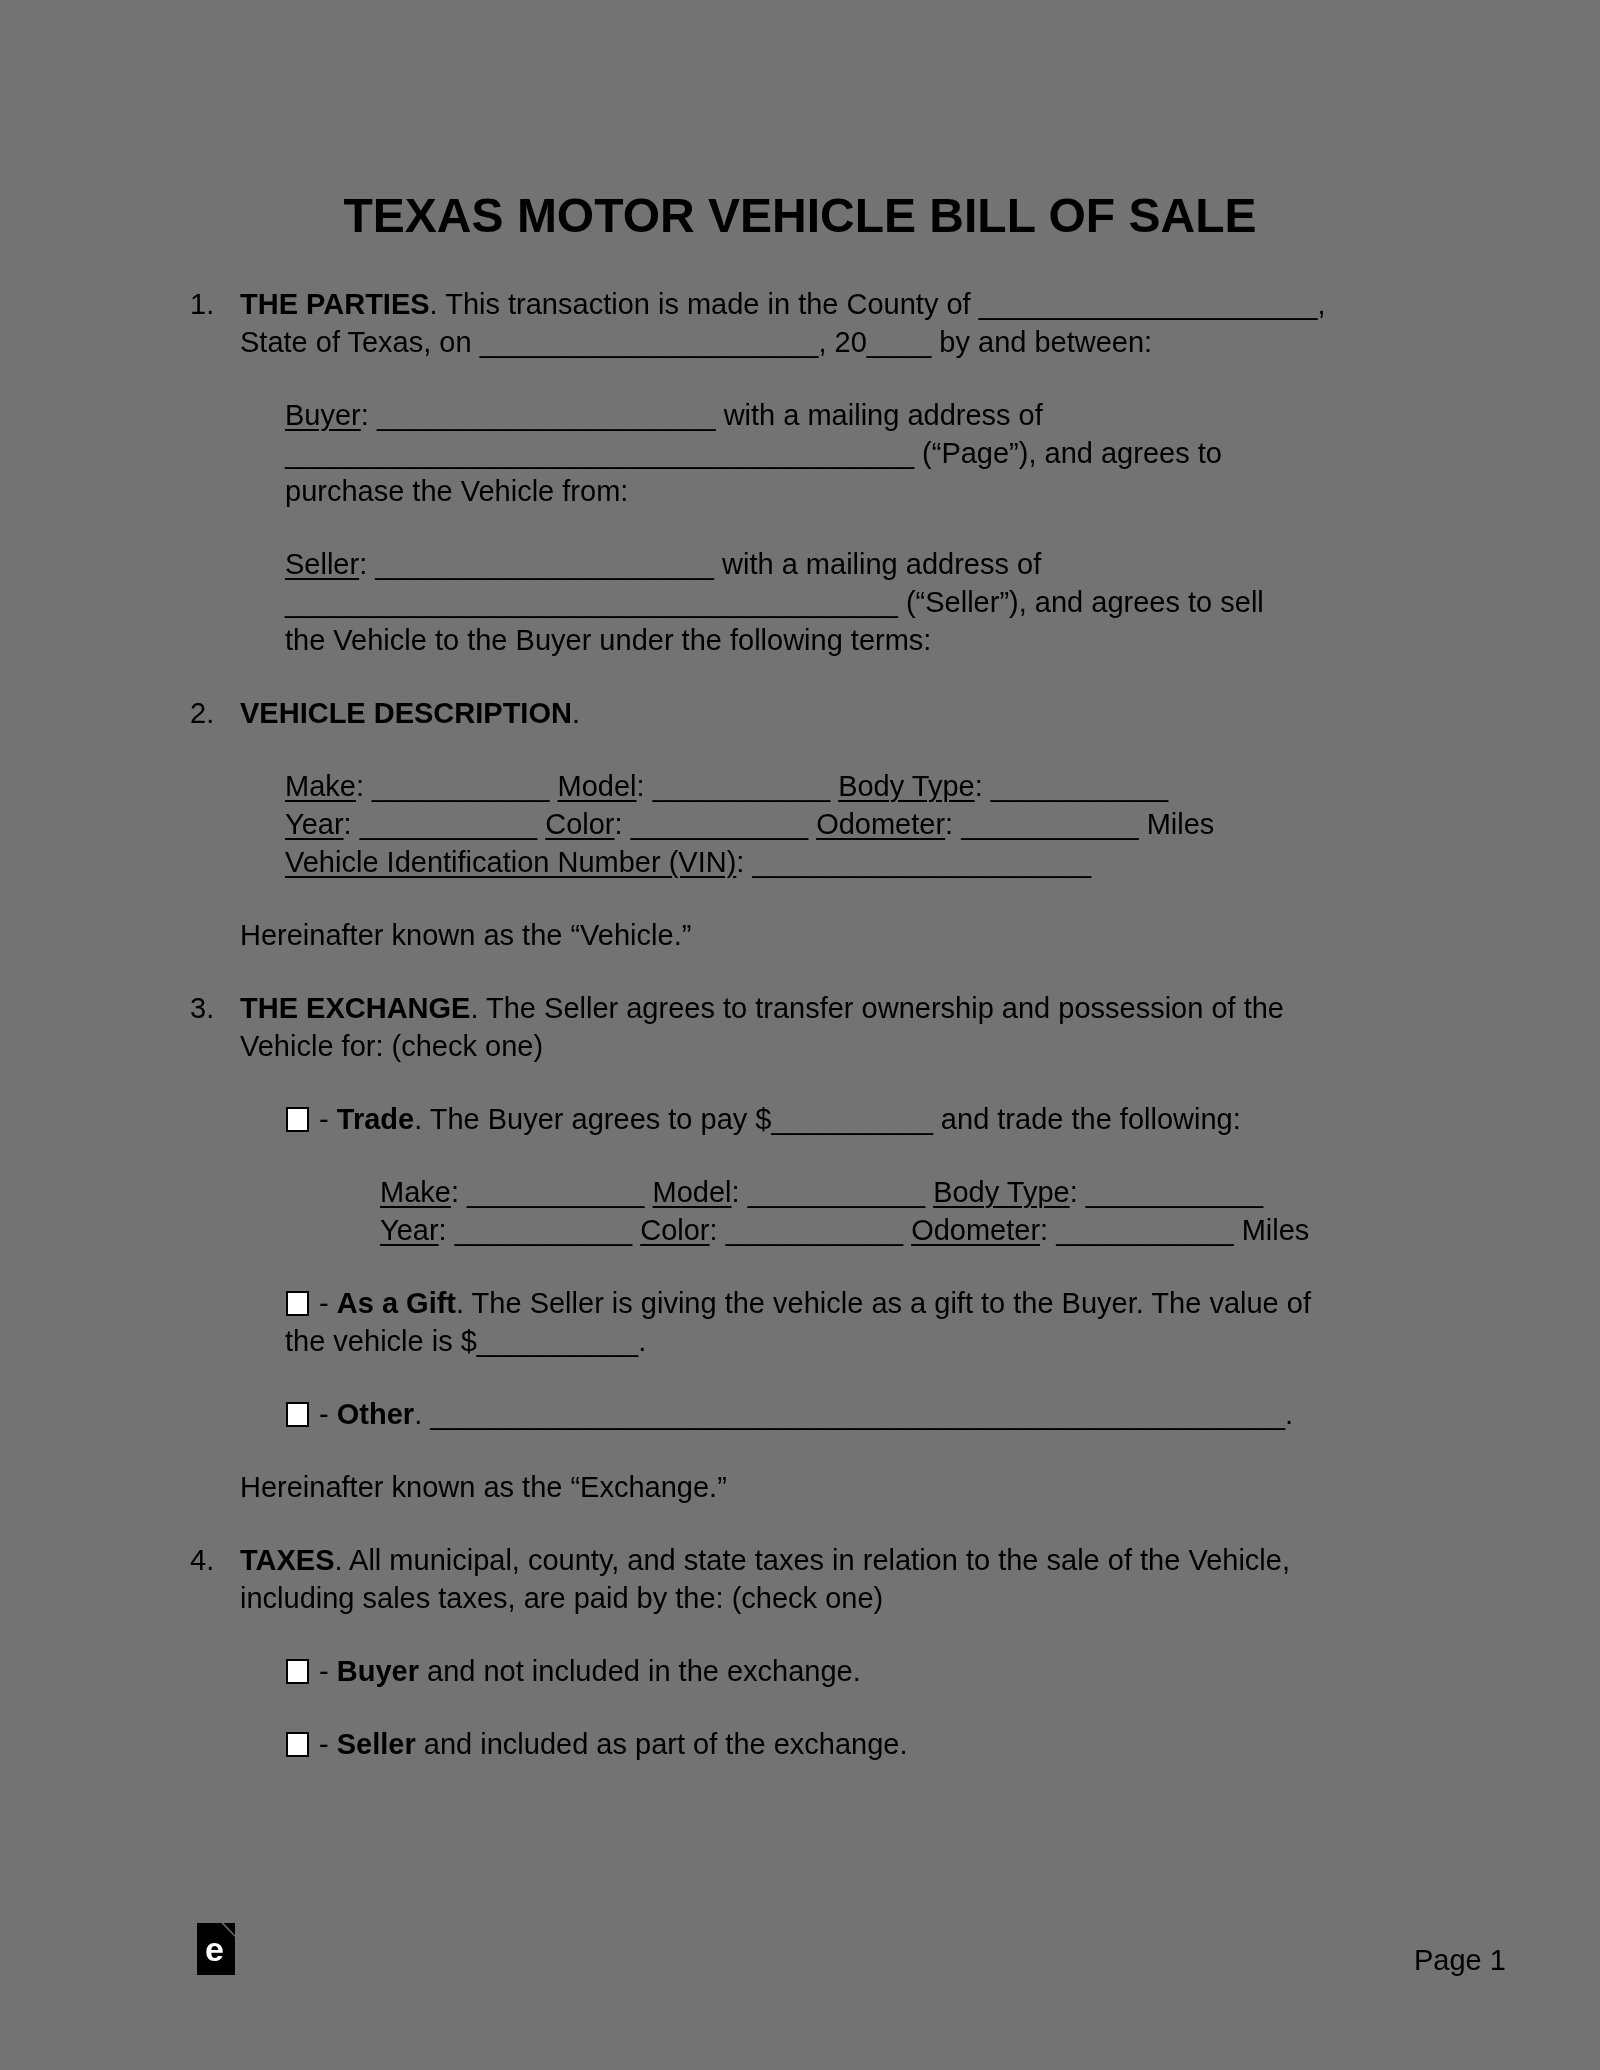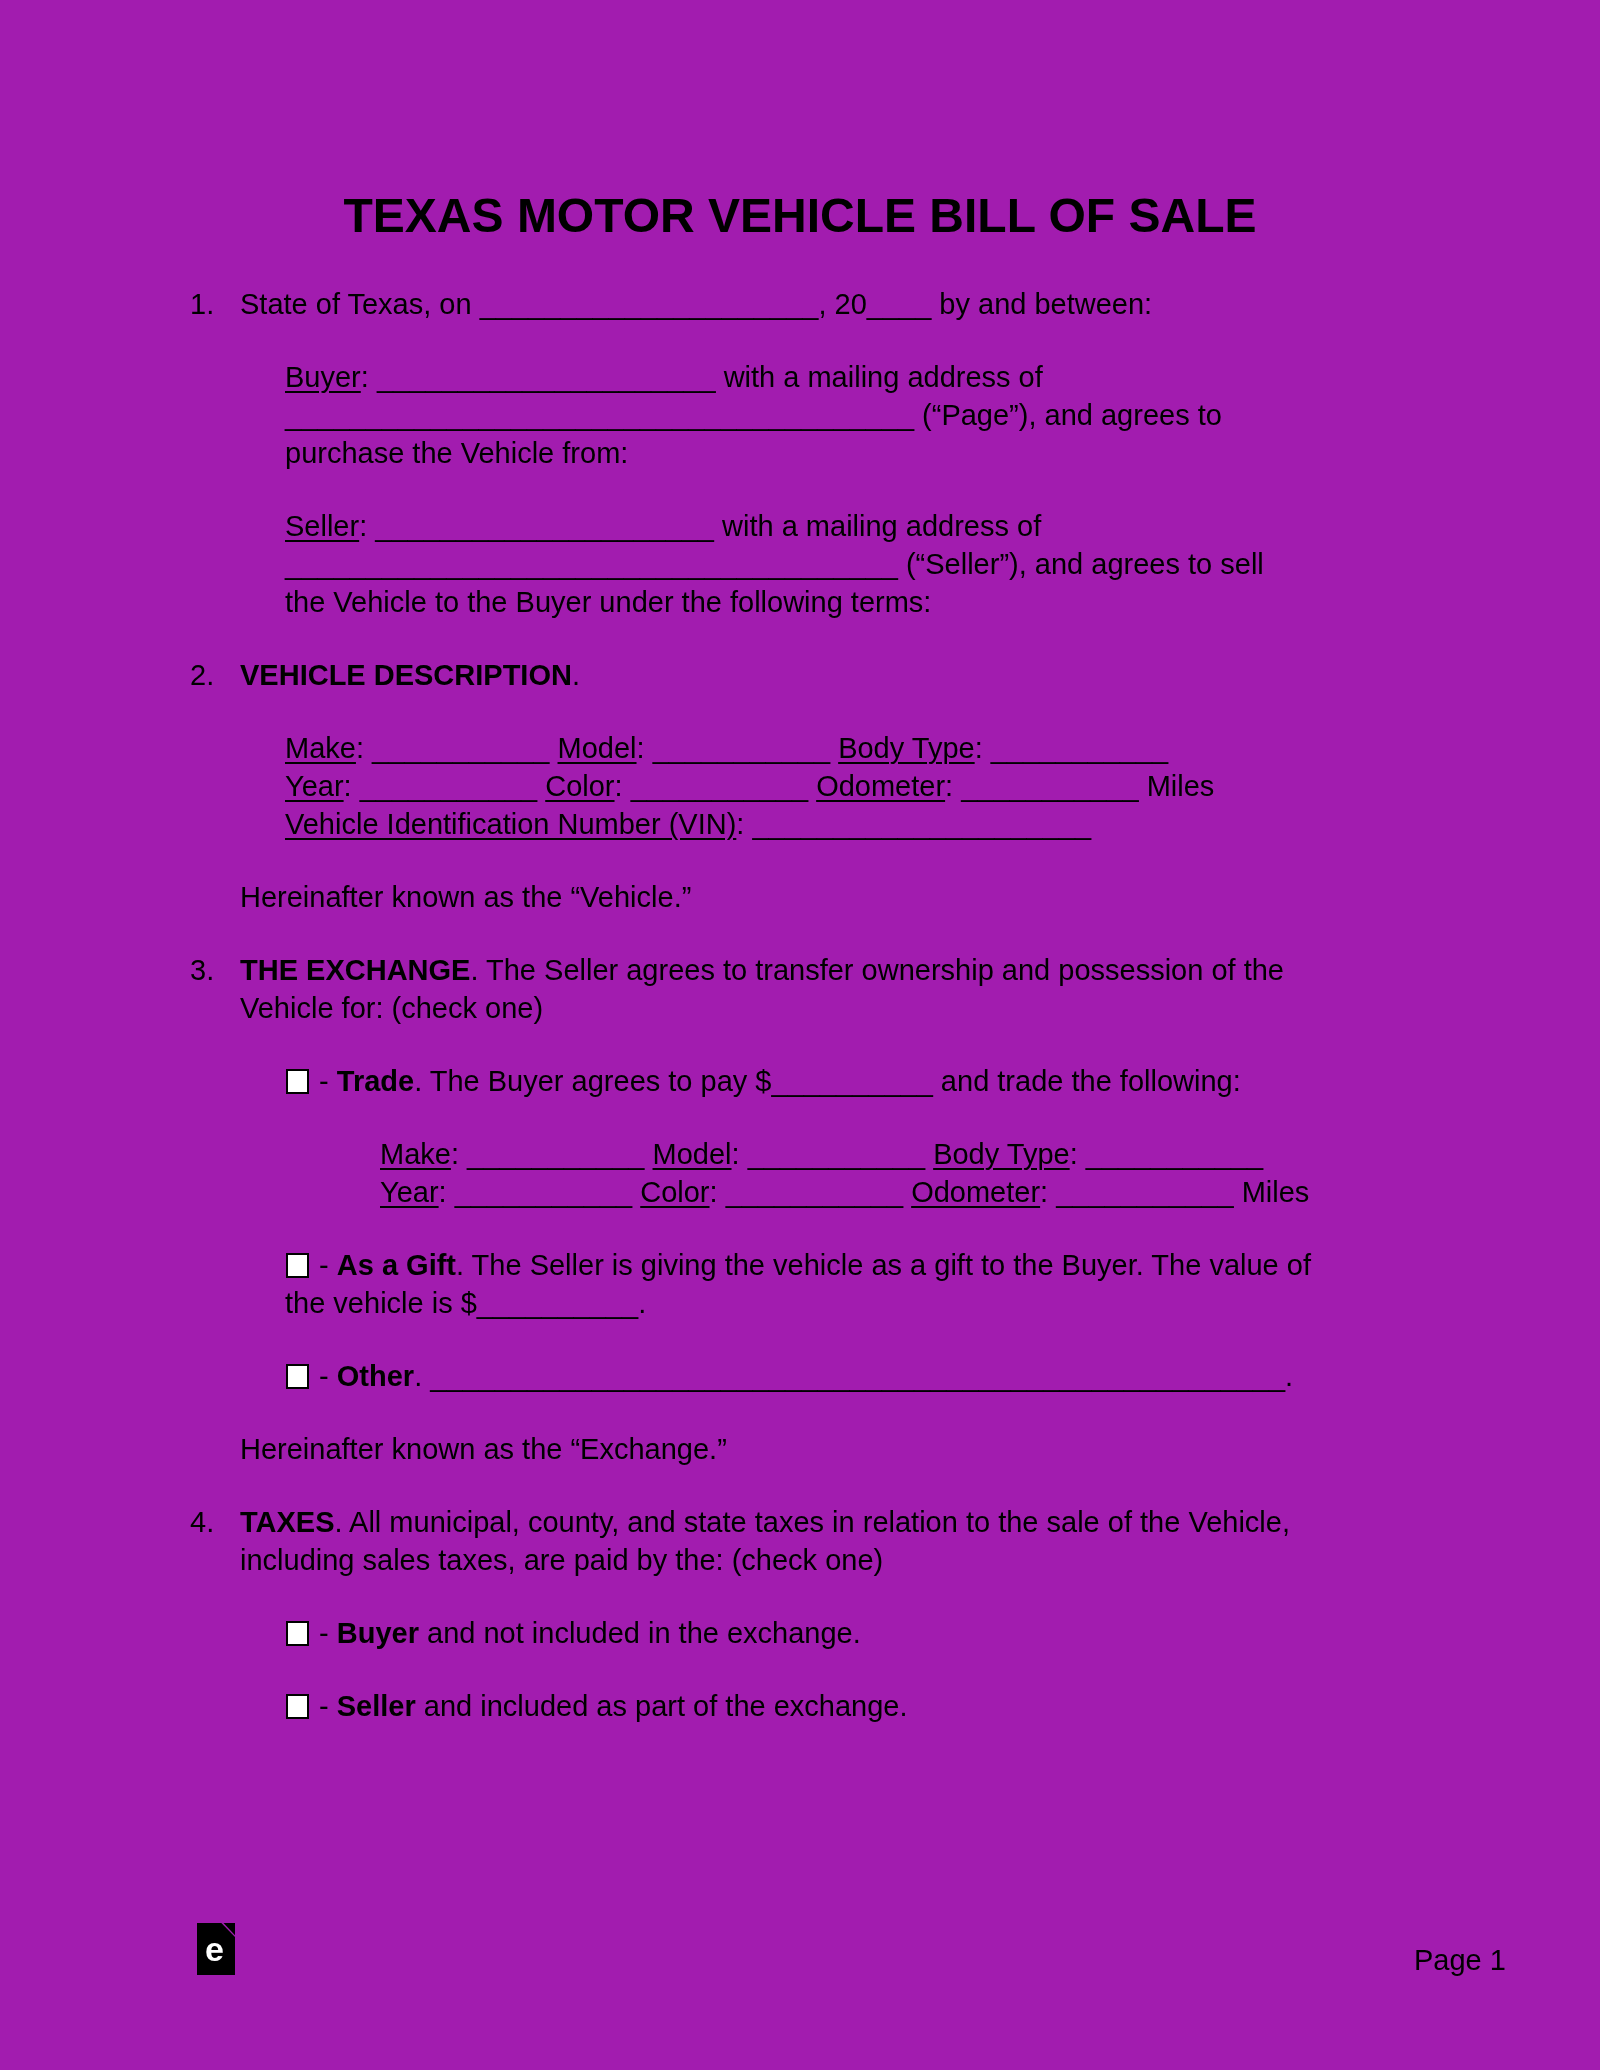--- a/index.html
+++ b/index.html
@@ -1,19 +1,19 @@
 <!DOCTYPE html>
 <html><head>
 <meta charset="utf-8">
 <style>
   html,body{margin:0;padding:0;background:#ffffff;}
   .page{
     position:relative;
     width:1600px;height:2070px;
-    background:#a21caf;
+    background:#737373;
     color:#000000;
     font-family:"Liberation Sans",sans-serif;
     font-size:29px;
     overflow:hidden;
   }
   .doc-title{
     position:absolute;top:188px;left:0;width:100%;
     margin:0;text-align:center;
     font-size:48px;font-weight:bold;letter-spacing:0px;
     font-family:"Liberation Sans",sans-serif;
@@ -48,20 +48,21 @@
 </style>
 </head>
 <body>
 
 <div class="page">
   <h1 class="doc-title">TEXAS MOTOR VEHICLE BILL OF SALE</h1>
 
   <div class="doc-body" id="doc-body">
       <div class="block indent-0">
         <span class="num">1.</span>
+        <div class="line"><span class="seg b">THE PARTIES</span><span class="seg">. This transaction is made in the County of </span><span class="seg">_____________________</span><span class="seg">,</span></div>
         <div class="line"><span class="seg">State of Texas, on </span><span class="seg">_____________________</span><span class="seg">, 20</span><span class="seg">____</span><span class="seg"> by and between:</span></div>
       </div>
       <div class="block indent-1">
         <div class="line"><span class="seg u">Buyer</span><span class="seg">: </span><span class="seg">_____________________</span><span class="seg"> with a mailing address of</span></div>
         <div class="line"><span class="seg">_______________________________________</span><span class="seg"> (“Page”), and agrees to</span></div>
         <div class="line"><span class="seg">purchase the Vehicle from:</span></div>
       </div>
       <div class="block indent-1">
         <div class="line"><span class="seg u">Seller</span><span class="seg">: </span><span class="seg">_____________________</span><span class="seg"> with a mailing address of</span></div>
         <div class="line"><span class="seg">______________________________________</span><span class="seg"> (“Seller”), and agrees to sell</span></div>

